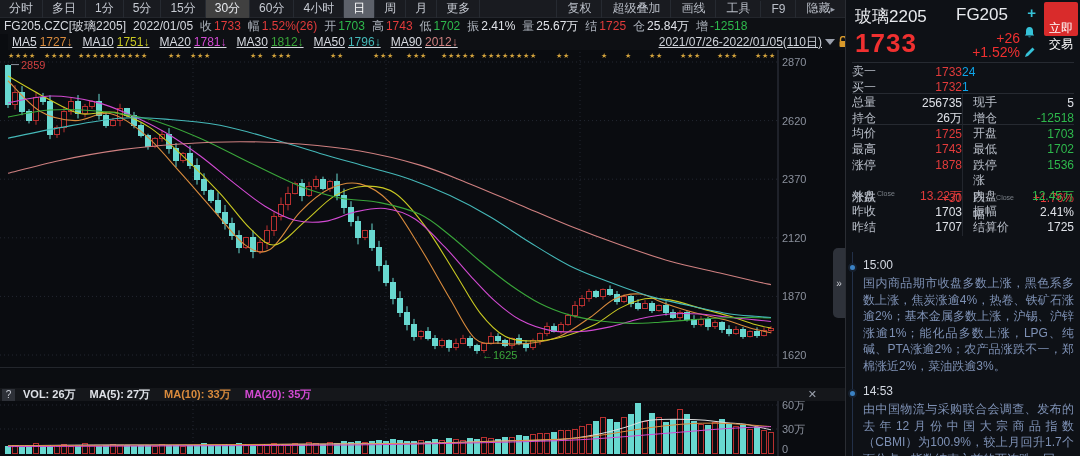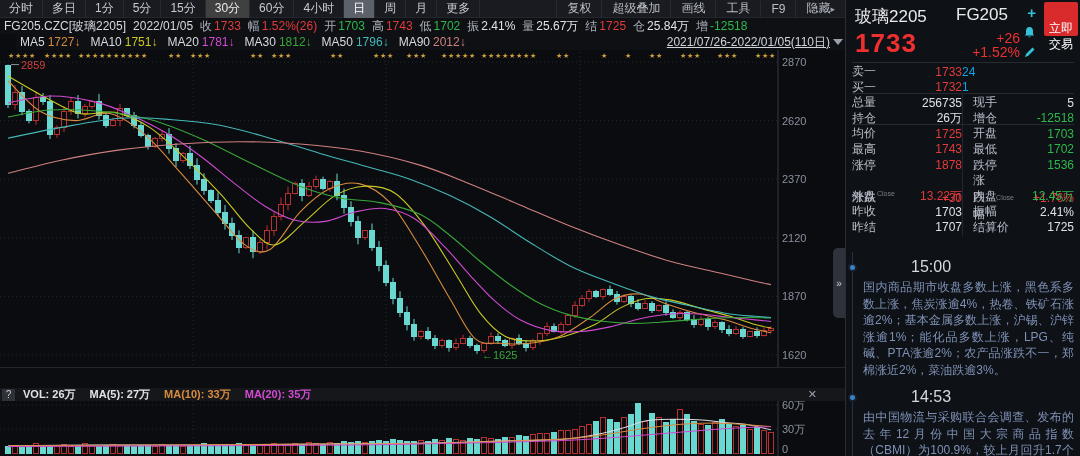--- a/index.html
+++ b/index.html
@@ -12,22 +12,22 @@
   .tab{padding:15px 9px;color:#c6cad2;border-right:1px solid #262a31;cursor:default;white-space:nowrap;}
   .tab.sel-dim{background:#404040;color:#e8eaee;border-radius:8px;}
   .tab.sel{background:#5d616a;color:#ffffff;}
   .toolgroup{margin-left:auto;display:flex;align-items:center;}
   .tool{padding:1px 10px;color:#b9bec7;border-left:1px solid #262a31;white-space:nowrap;}
   .tool .arr{font-size:9px;color:#9aa0ac;}
   .infobar{position:absolute;left:0;top:18px;width:845px;height:16px;background:#0e1014;
            display:flex;align-items:center;gap:7px;padding:0 4px;white-space:nowrap;overflow:hidden;}
   .infobar .sym{color:#d6d9e0;}
   .fld .lab{color:#aab0ba;margin-right:2px;}
-  .mabar{position:absolute;left:16px;top:34px;width:845px;height:16px;background:#0e1014;
-         display:flex;align-items:center;gap:2px;padding:0 4px;white-space:nowrap;}
+  .mabar{position:absolute;left:8px;top:34px;width:845px;height:16px;background:#0e1014;
+         display:flex;align-items:center;gap:2px;padding:0 4px;white-space:nowrap;text-decoration:underline;}
   .mait .lab{color:#d6d9e0;margin-right:3px;}
   .daterange{margin-left:auto;display:flex;align-items:center;gap:3px;}
   .daterange .rng{color:#cfd3da;text-decoration:underline;}
   .tri-dn{width:0;height:0;border-left:5px solid transparent;border-right:5px solid transparent;
           border-top:6px solid #9aa0ac;display:inline-block;}
   .c-red{color:#e23b3b}.c-green{color:#2eb84c}.c-plain{color:#dfe2e8}
   
   .chartwrap{position:absolute;left:0;top:50px;width:845px;height:318px;background:#0a0c10;
              border-bottom:1px solid #23262c;}
   .gapstrip{position:absolute;left:0;top:369px;width:845px;height:19px;background:#0b0d11;}
@@ -59,21 +59,21 @@
   .qrow.bid{grid-template-columns:46px 64px 60px 1fr;}
   .qrow.bid .qty{text-align:left;padding-right:28px;color:#0ea5e9;grid-column:3/5;}
   .qrow.divb{border-bottom:1px solid #262a31;}
   .sup{font-size:7px;color:#7a8088;vertical-align:super;margin-left:1px;}
   
   .news{position:absolute;left:845px;top:252px;width:235px;height:204px;overflow:hidden;}
   .nitem{position:relative;padding:6px 6px 4px 18px;}
   .nline{position:absolute;left:7px;top:0;bottom:0;width:1px;background:#223048;}
   .ndot{position:absolute;left:3px;top:11px;width:9px;height:9px;border-radius:50%;
         background:#3b82c4;border:2px solid #16202e;}
-  .ntime{color:#d4d9e2;font-size:16px;margin-bottom:3px;margin-left:48px;}
+  .ntime{color:#d4d9e2;font-size:12px;margin-bottom:3px;}
   .ntext{color:#7e91b5;font-size:12px;line-height:16.5px;text-align:justify;}
   .handle{position:absolute;left:833px;top:248px;width:12px;height:70px;background:#2e323a;
           border-radius:5px 0 0 5px;color:#c9ccd3;font-size:10px;display:flex;align-items:center;
           justify-content:center;}
   svg{display:block;}
 </style>
 </head>
 <body>
 
 <div class="app">

